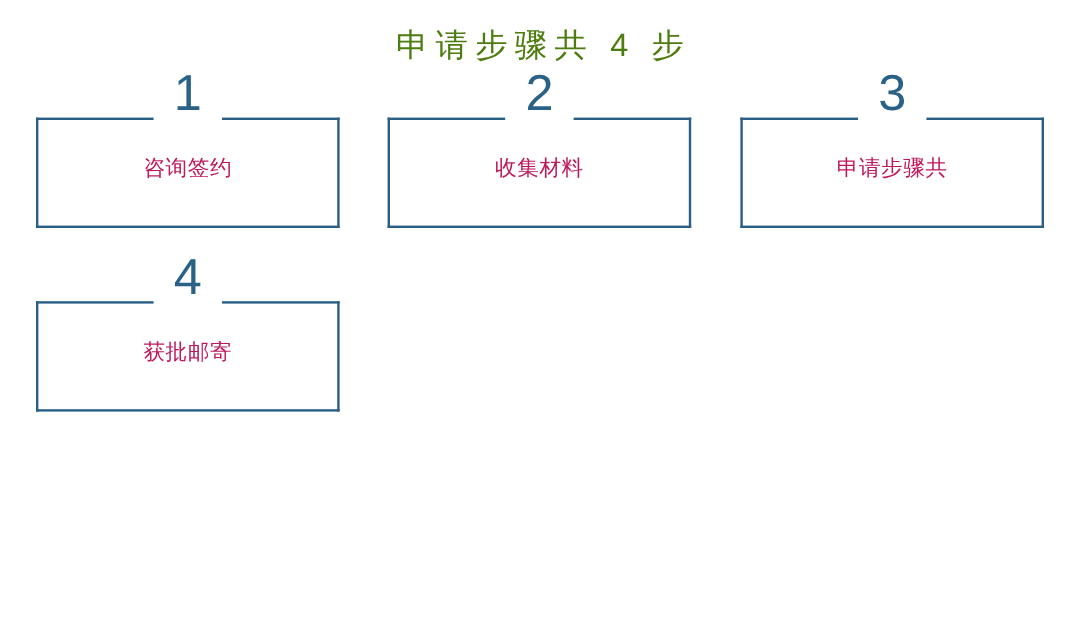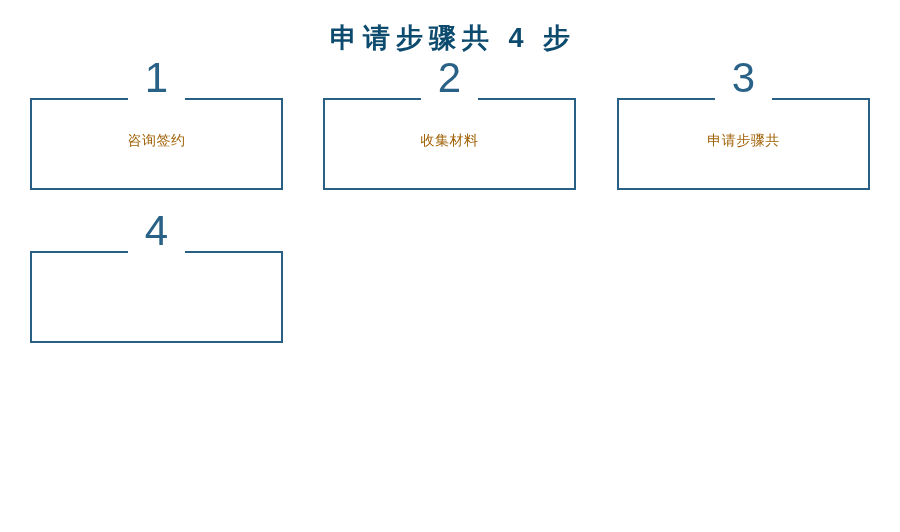--- a/index.html
+++ b/index.html
@@ -24,24 +24,24 @@
 
   
   .page-title {
     position: absolute;
     left: 0;
     top: 18px;
     width: 900px;
     text-align: center;
     font-size: 27px;
     line-height: 40px;
-    font-weight: 700;
+    font-weight: 400;
     letter-spacing: 6px;
     text-indent: 6px;
-    color: #0c4a6e;
+    color: #4d7c0f;
     white-space: pre;
   }
 
   
   .step-card {
     position: absolute;
     width: 253px;
     height: 92px;
     box-sizing: border-box;
   }
@@ -85,23 +85,23 @@
     white-space: pre;
   }
 
   
   .step-label {
     position: absolute;
     left: 0;
     top: 32px;
     width: 253px;
     text-align: center;
-    font-size: 14px;
+    font-size: 18px;
     line-height: 20px;
-    color: #a16207;
+    color: #be185d;
     letter-spacing: 0.5px;
     white-space: pre;
   }
 </style>
 </head>
 <body>
 
 <div id="canvas">
 
   <div class="page-title">申请步骤共 4 步</div>
@@ -128,15 +128,16 @@
     <div class="top-seg right"></div>
     <div class="step-number">3</div>
     <div class="step-label">申请步骤共</div>
   </div>
 
   <div class="step-card" style="left:30px; top:251px;">
     <div class="card-frame"></div>
     <div class="top-seg left"></div>
     <div class="top-seg right"></div>
     <div class="step-number">4</div>
+    <div class="step-label">获批邮寄</div>
   </div>
 
 </div>
 
 </body></html>

